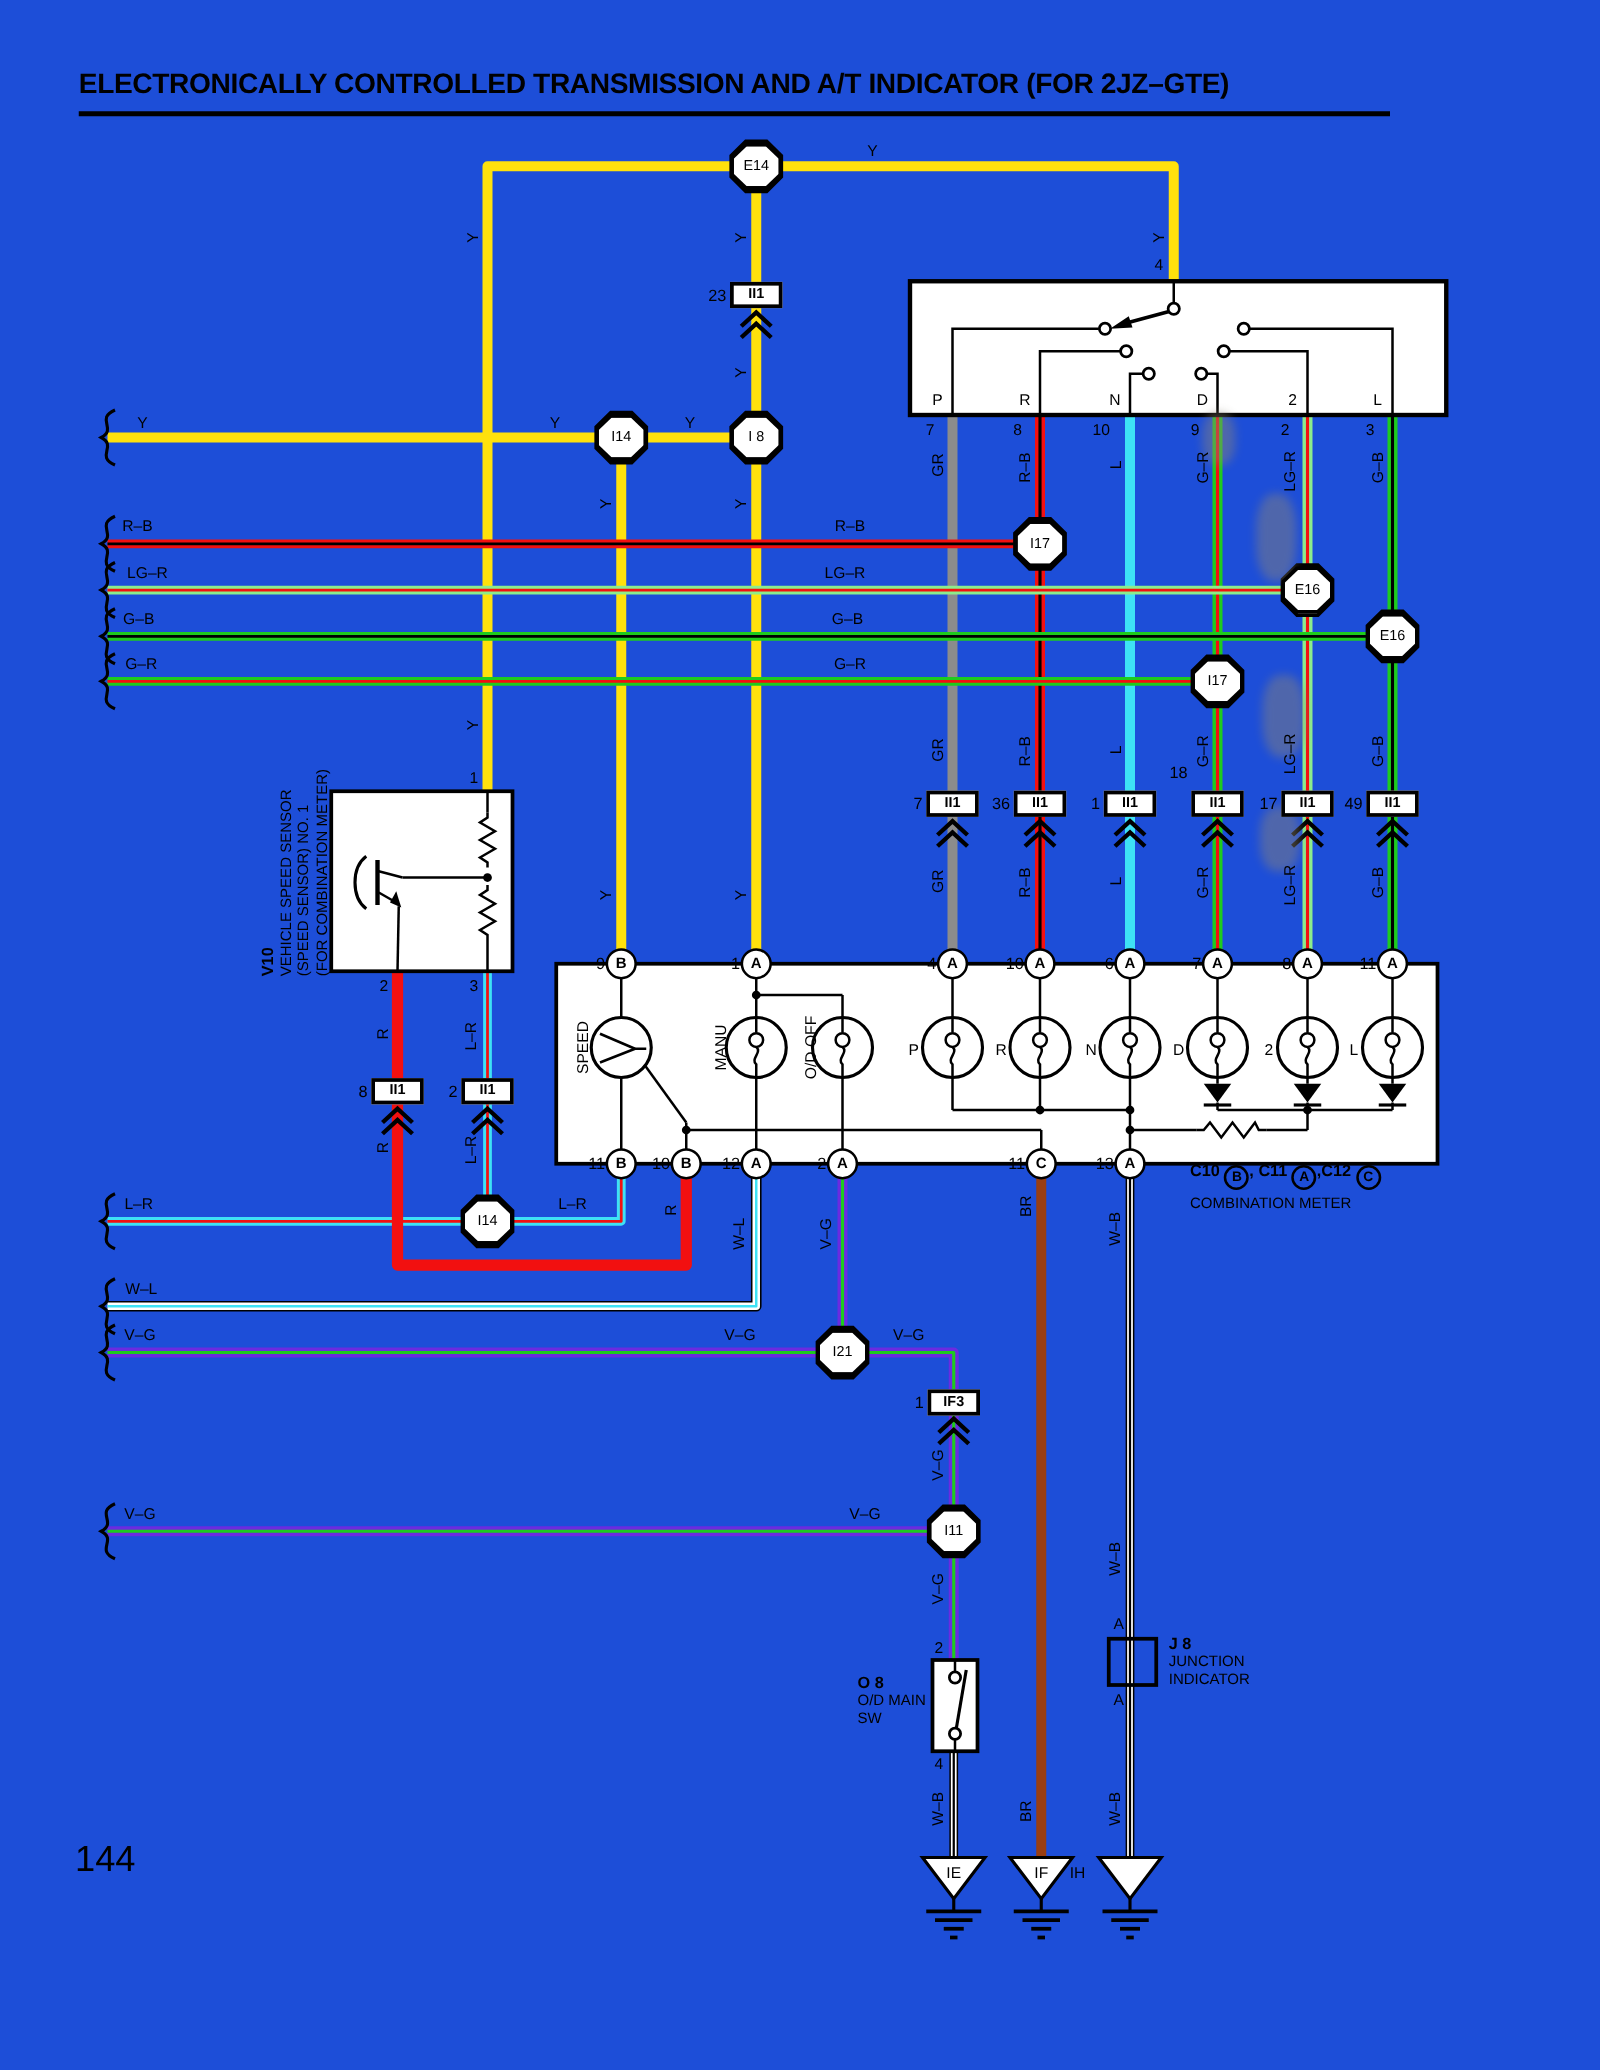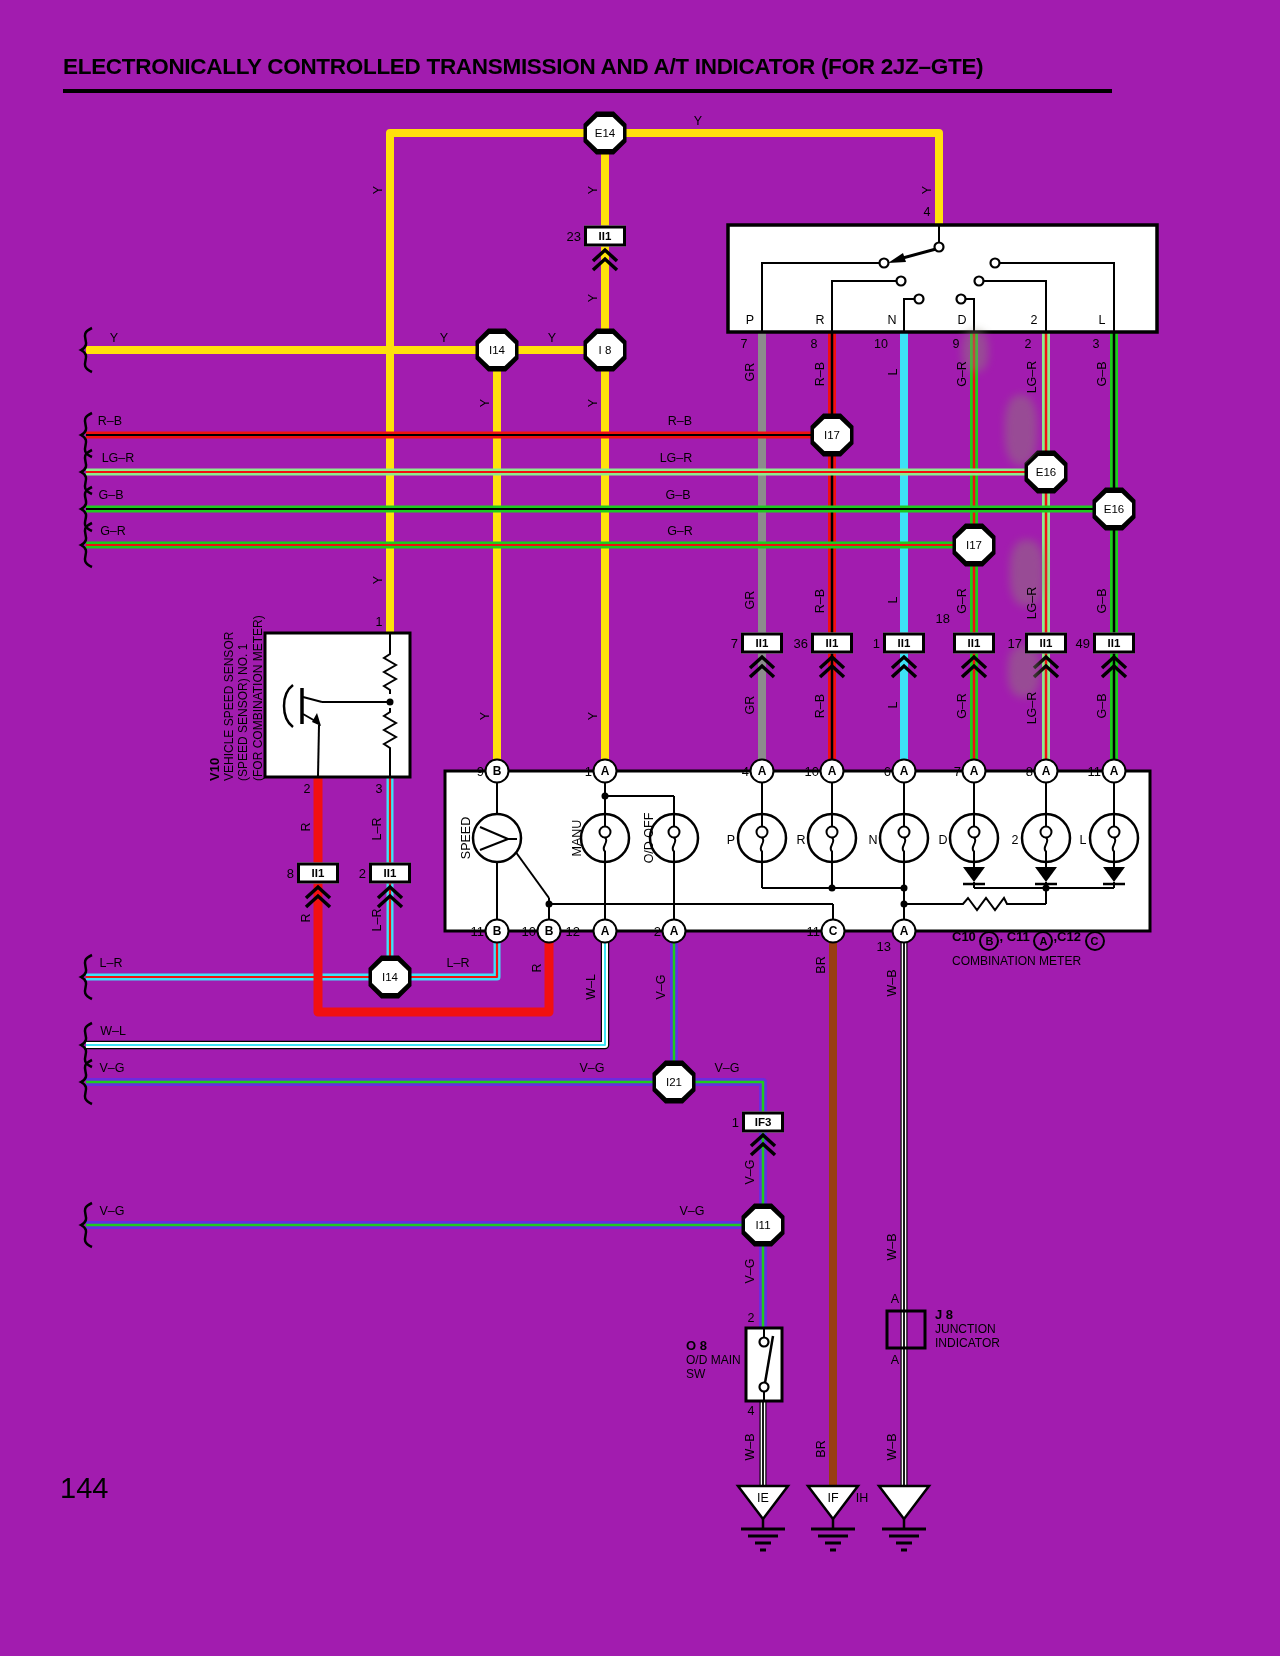--- a/index.html
+++ b/index.html
@@ -1,16 +1,16 @@
 <!DOCTYPE html>
 <html><head>
 <meta charset="utf-8">
 <style>
   html,body{margin:0;padding:0;background:#e8e8e8;font-family:"Liberation Sans",sans-serif;}
-  #page{position:relative;width:1280px;height:1656px;background:#a21caf;overflow:hidden;}
+  #page{position:relative;width:1280px;height:1656px;background:#1d4ed8;overflow:hidden;}
   #wires{position:absolute;left:0;top:0;z-index:0;}
   #layer{position:absolute;left:0;top:0;width:1280px;height:1656px;z-index:1;}
   .lbl{position:absolute;white-space:nowrap;font-size:12.5px;color:#000;transform:translate(-50%,-50%);}
   .lbl.rot{transform:translate(-50%,-50%) rotate(-90deg);}
   .pin{position:absolute;width:21px;height:21px;border:2.6px solid #000;border-radius:50%;background:#fff;
        font-weight:bold;font-size:12px;line-height:21px;text-align:center;transform:translate(-50%,-50%);}
   .pinnum{position:absolute;width:30px;text-align:right;font-size:13px;transform:translate(-100%,-50%);}
   .ibox{position:absolute;width:36px;height:15px;border:3px solid #000;background:#fff;font-weight:bold;
         font-size:11.5px;line-height:15px;text-align:center;transform:translate(-50%,-50%);}
   .oct{position:absolute;width:42px;height:38px;background:#000;transform:translate(-50%,-50%);
@@ -498,22 +498,22 @@
       <div class="pinnum" style="left: 961px; top: 771px;">7</div>
       <div class="pin" style="left: 1046px; top: 771px;">A</div>
       <div class="pinnum" style="left: 1033px; top: 771px;">8</div>
       <div class="pin" style="left: 1114px; top: 771px;">A</div>
       <div class="pinnum" style="left: 1101px; top: 771px;">11</div>
       <div class="pin" style="left: 497px; top: 931px;">B</div>
       <div class="pinnum" style="left: 484px; top: 931px;">11</div>
       <div class="pin" style="left: 549px; top: 931px;">B</div>
       <div class="pinnum" style="left: 536px; top: 931px;">10</div>
       <div class="pin" style="left: 605px; top: 931px;">A</div>
-      <div class="pinnum" style="left: 580px; top: 931px;">12</div>
+      <div class="pinnum" style="left: 592px; top: 931px;">12</div>
       <div class="pin" style="left: 674px; top: 931px;">A</div>
       <div class="pinnum" style="left: 661px; top: 931px;">2</div>
       <div class="pin" style="left: 833px; top: 931px;">C</div>
       <div class="pinnum" style="left: 820px; top: 931px;">11</div>
       <div class="pin" style="left: 904px; top: 931px;">A</div>
-      <div class="pinnum" style="left: 891px; top: 931px; margin-top: 15px;">13</div>
+      <div class="pinnum" style="left: 891px; top: 931px;">13</div>
     </div>
 
 </div>
 
 </body></html>

